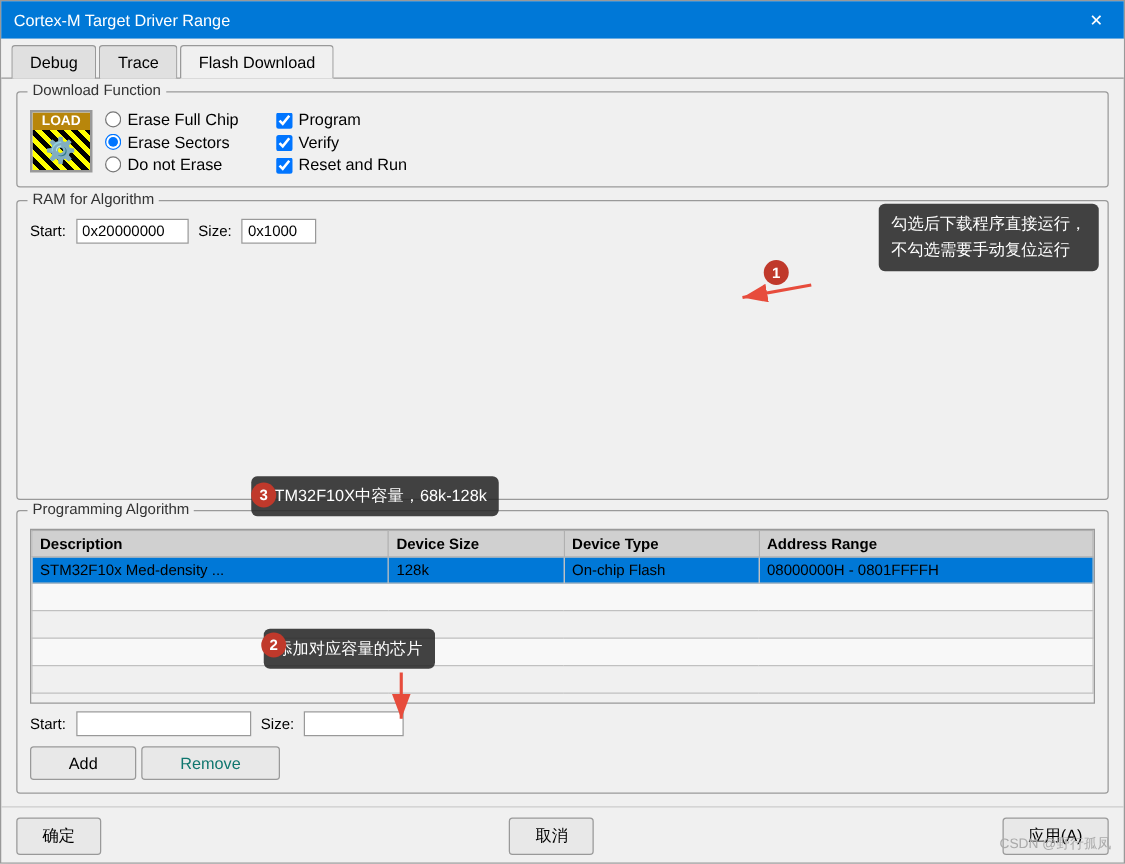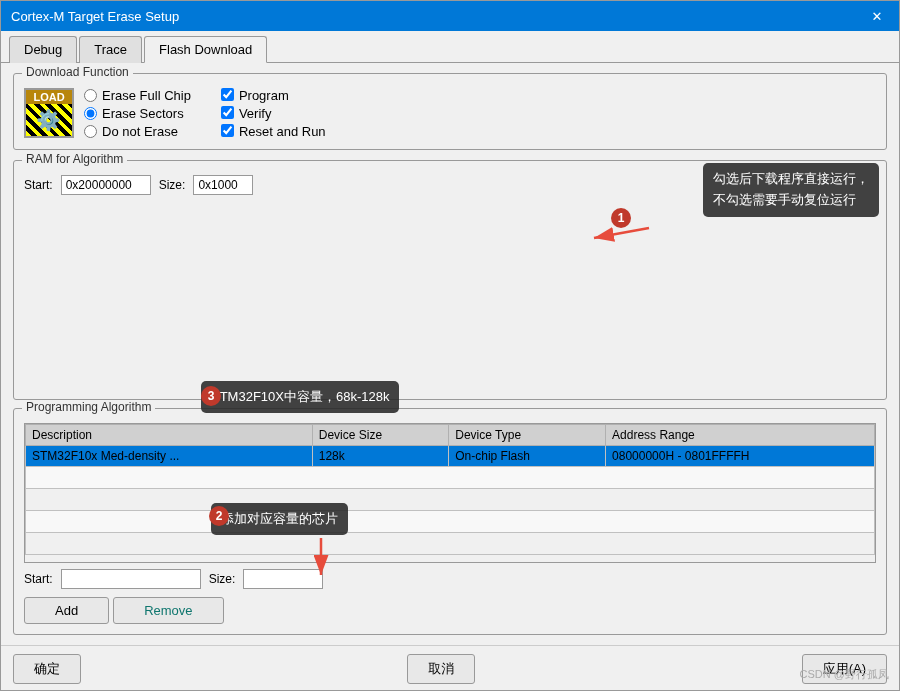--- a/index.html
+++ b/index.html
@@ -156,21 +156,21 @@
     }
     .radio-row input[type="radio"] { cursor: pointer; }
     .checkbox-options {
       display: flex;
       flex-direction: column;
       gap: 3px;
       margin-left: 20px;
     }
     .checkbox-row {
       display: flex;
-      align-items: flex-start;
+      align-items: flex-end;
       gap: 5px;
     }
     .checkbox-row input[type="checkbox"] { cursor: pointer; }
 
     .top-row {
       display: flex;
       gap: 10px;
       flex-direction: column;
     }
     .download-function-box {
@@ -204,21 +204,21 @@
       width: 100%;
       border-collapse: collapse;
       font-size: 12px;
       flex-shrink: 0;
     }
     .prog-table th {
       background: #d0d0d0;
       border: 1px solid #b0b0b0;
       padding: 3px 6px;
       text-align: left;
-      font-weight: normal;
+      font-weight: bold;
     }
     .prog-table td {
       border: 1px solid #c0c0c0;
       padding: 3px 6px;
     }
     .prog-table tr:nth-child(even) td { background: #f8f8f8; }
     .prog-table tr.selected td { background: #0078d7; color: #000000; }
     .prog-table-container {
       border: 1px solid #999;
       min-height: 140px;
@@ -308,21 +308,21 @@
       font-size: 11px;
       color: #aaa;
     }
   </style>
 </head>
 <body>
 
 <div class="window">
 
   <div class="title-bar">
-    <span>Cortex-M Target Erase Setup</span>
+    <span>Cortex-M Target Driver Range</span>
     <div class="title-bar-buttons">
       <button class="title-bar-btn close">✕</button>
     </div>
   </div>
 
   <div class="tabs">
     <div class="tab">Debug</div>
     <div class="tab">Trace</div>
     <div class="tab active">Flash Download</div>
   </div>

